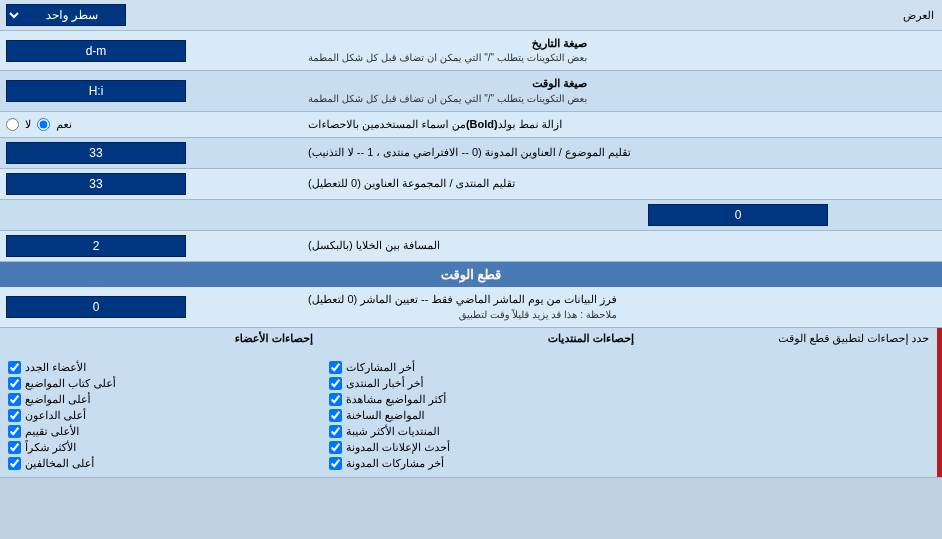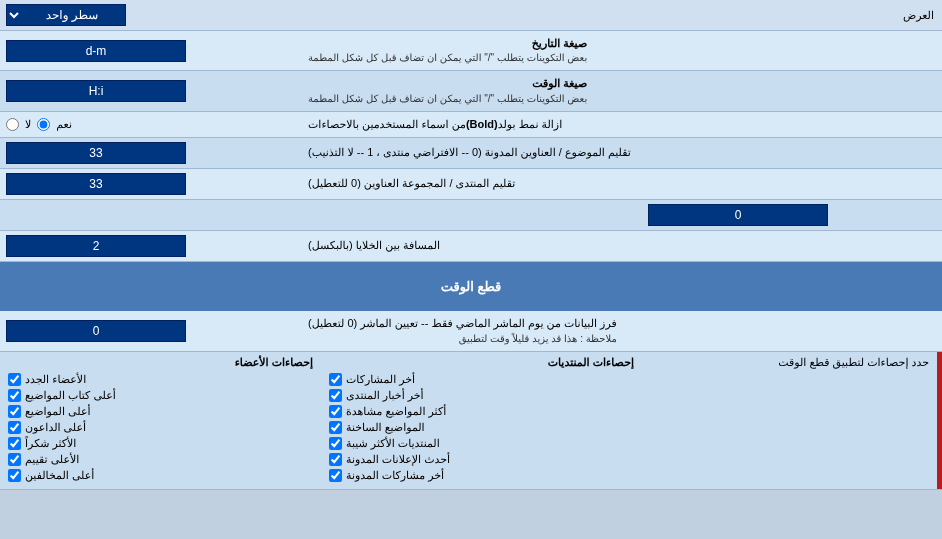--- a/index.html
+++ b/index.html
@@ -49,21 +49,21 @@
       padding: 3px 8px;
       text-align: center;
       font-size: 12px;
       width: 180px;
       height: 22px;
     }
     .section-header {
       background: #4a7ab5;
       color: #fff;
       text-align: center;
-      padding: 17px;
+      padding: 5px;
       font-weight: bold;
       font-size: 13px;
     }
     .top-header-row {
       display: flex;
       align-items: center;
       background: #d0e0f0;
       border-bottom: 1px solid #a0b8d0;
     }
     .top-label {
@@ -106,21 +106,21 @@
       border-bottom: 1px solid #a0b8d0;
     }
     .stats-col {
       flex: 1;
       padding: 4px 8px;
     }
     .stats-col-header {
       font-weight: bold;
       color: #000;
       font-size: 11px;
-      margin-bottom: 4px;
+      margin-bottom: 16px;
       text-align: right;
     }
     .checkbox-item {
       display: flex;
       align-items: flex-end;
       gap: 4px;
       margin-bottom: 3px;
       justify-content: flex-end;
     }
     .checkbox-item input[type="checkbox"] {
@@ -299,28 +299,28 @@
         </div>
         <div class="checkbox-item">
           <label>أعلى المواضيع</label>
           <input type="checkbox" checked="" style="">
         </div>
         <div class="checkbox-item">
           <label>أعلى الداعون</label>
           <input type="checkbox" checked="" style="">
         </div>
         <div class="checkbox-item">
+          <label>الأعلى تقييم</label>
+          <input type="checkbox" checked="" style="">
+        </div>
+        <div class="checkbox-item">
           <label>الأكثر شكراً</label>
           <input type="checkbox" checked="" style="">
         </div>
         <div class="checkbox-item">
-          <label>الأعلى تقييم</label>
-          <input type="checkbox" checked="" style="">
-        </div>
-        <div class="checkbox-item">
           <label>أعلى المخالفين</label>
           <input type="checkbox" checked="" style="">
         </div>
       </div>
     </div>
   </div>
 
 </div>
 
 </body></html>

